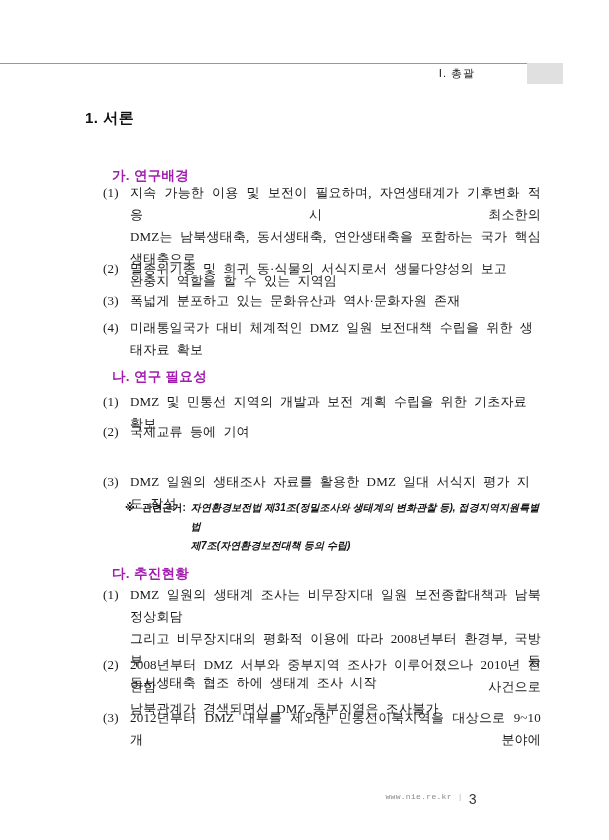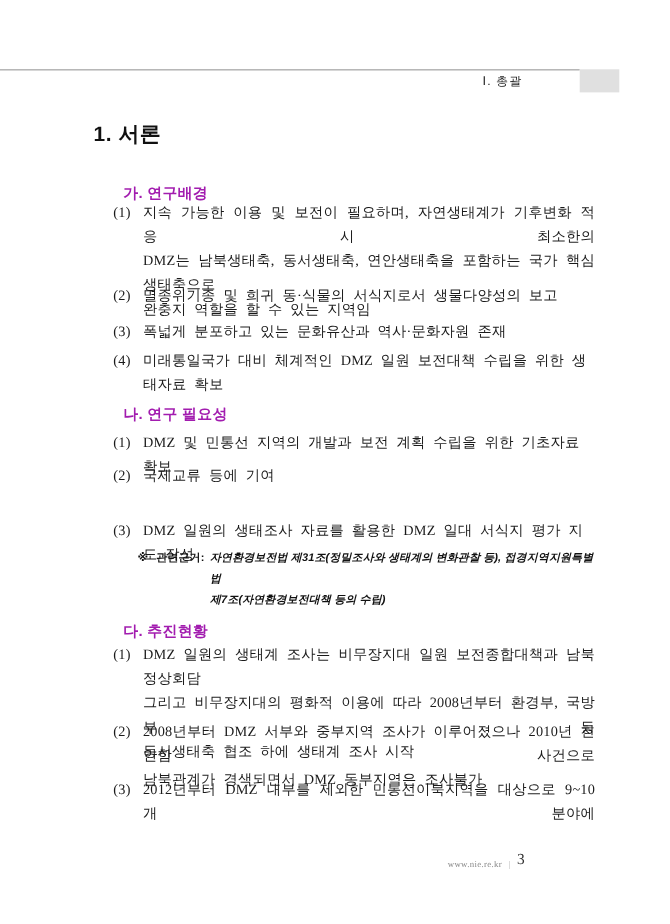--- a/index.html
+++ b/index.html
@@ -12,21 +12,21 @@
   .header-label{
     position:absolute;top:66px;right:88px;margin:0;
     font-family:"Liberation Sans","DejaVu Sans",sans-serif;
     font-size:11px;color:#222;letter-spacing:1px;white-space:nowrap;
   }
   .header-tab{position:absolute;left:527px;top:63px;width:79px;height:21px;background:#e0e0e0;}
   
   .doc-title{
     position:absolute;left:85px;top:109px;margin:0;
     font-family:"Liberation Sans","DejaVu Sans",sans-serif;
-    font-size:19px;font-weight:bold;color:#111;letter-spacing:0.5px;white-space:nowrap;
+    font-size:15px;font-weight:bold;color:#111;letter-spacing:0.5px;white-space:nowrap;
   }
   .sec-head{
     position:absolute;left:100px;margin:12px;
     font-family:"Liberation Sans","DejaVu Sans",sans-serif;
     font-size:13.5px;font-weight:bold;color:#a21caf;letter-spacing:0.3px;white-space:nowrap;
   }
   #ga-head{top:155px}
   #na-head{top:356px}
   #da-head{top:553px}
   
@@ -46,22 +46,22 @@
     position:absolute;left:125px;top:498px;width:416px;display:flex;
     font-family:"Liberation Sans","DejaVu Sans",sans-serif;
     font-size:10px;font-weight:bold;color:#111;line-height:19px;letter-spacing:0.1px;
   }
   .note .marker{width:17px;flex:none;}
   .note .label{flex:none;margin-right:5px;white-space:nowrap;}
   .note .body{flex:1;min-width:0;font-style:italic;}
   .note .nline{min-height:19px;}
   
   .footer{
-    position:absolute;top:774px;right:86px;display:flex;align-items:flex-end;
-    font-family:Liberation Serif, serif;white-space:nowrap;
+    position:absolute;top:792px;right:86px;display:flex;align-items:flex-start;
+    font-family:Liberation Mono, monospace;white-space:nowrap;
   }
   .footer .website{font-size:8px;color:#8a8a8a;letter-spacing:0.3px;}
   .footer .separator{font-size:8px;color:#b5b5b5;margin:0 6px;}
   .footer .pagenum{font-size:14px;color:#333;}
 </style>
 </head>
 <body>
 
 <div class="page">
 

